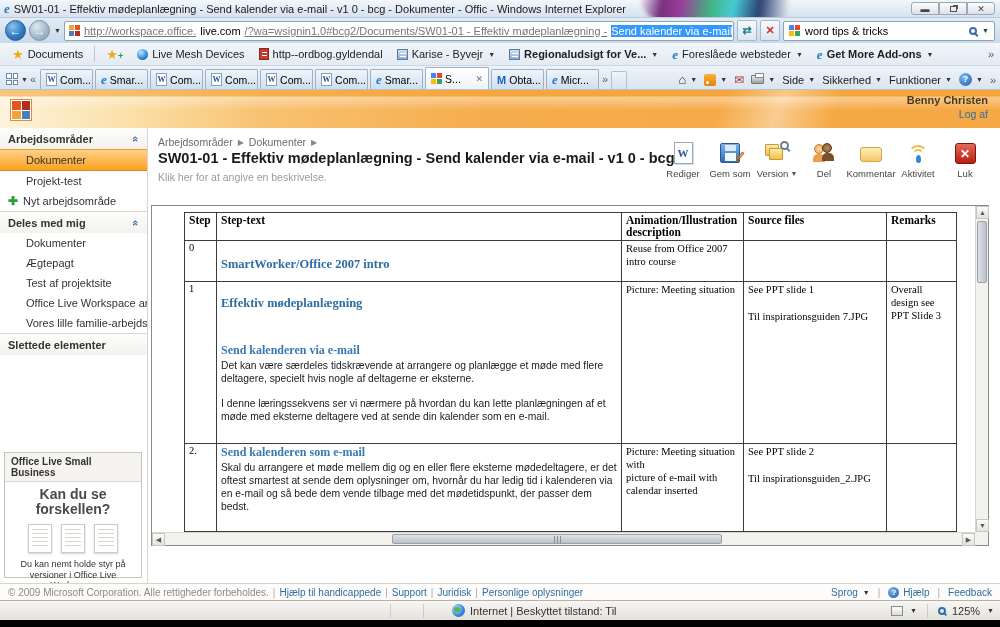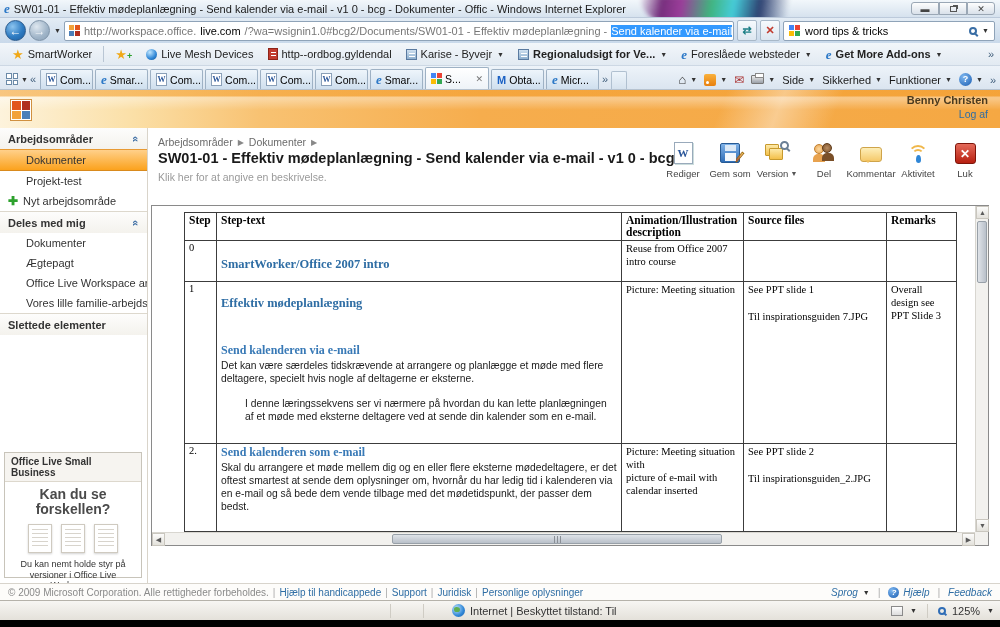--- a/index.html
+++ b/index.html
@@ -24,21 +24,21 @@
 
   
   .addressbar { position:absolute; top:18px; left:0; right:0; height:25px;
     background:linear-gradient(#e3ecf5,#c9d9ea); display:flex; align-items:center; padding:0 5px; gap:3px; }
   .nav-circle { width:21px; height:21px; border-radius:50%; border:1px solid #2a5a8c;
     background:radial-gradient(circle at 35% 30%, #8cc4ef, #2f7cc2 55%, #1b5c9e);
     color:#fff; font-size:12px; display:flex; align-items:center; justify-content:center; }
   .nav-circle.disabled { background:radial-gradient(circle at 35% 30%, #dfe8f0, #9fb4c8 60%, #8aa0b5); border-color:#7e93a8; color:#f2f6fa; }
   .url-field { flex:1; height:20px; background:#fff; border:1px solid #8fa3b8; border-radius:2px;
     display:flex; align-items:center; padding:0 4px; gap:4px; font-size:11px; overflow:hidden; white-space:nowrap; }
-  .url-prefix,.url-path { color:#777; }
+  .url-prefix,.url-path { color:#777;text-decoration:underline; }
   .url-domain { color:#000; }
   .url-selected { background:#3399ff; color:#fff; }
   .mini-grid { width:11px; height:11px; display:grid; grid-template-columns:1fr 1fr; grid-template-rows:1fr 1fr; gap:1px; flex:none; }
   .mini-grid i { display:block; }
   .field-arrow { margin-left:auto; font-size:7px; color:#555; }
   .ab-btn { width:20px; height:21px; border:1px solid #a8b8c8; border-radius:2px;
     background:linear-gradient(#f6fafd,#dce6f0); display:flex; align-items:center; justify-content:center; font-size:11px; }
   .refresh-glyph { color:#1d7f86; font-weight:bold; }
   .stop-glyph { color:#c23b2e; font-weight:bold; }
   .search-field { width:212px; height:20px; background:#fff; border:1px solid #8fa3b8; border-radius:2px;
@@ -178,40 +178,40 @@
   .cell-step { font-size:10.5px; }
   .doc-h1 { color:#2e6da4; font-weight:bold; font-size:12.5px; font-family:"Liberation Serif",serif; }
   .doc-h2 { color:#3879b6; font-weight:bold; font-size:12px; font-family:"Liberation Serif",serif; }
   .doc-p { font-family:"Liberation Sans",sans-serif; font-size:10.3px; color:#1a1a1a; line-height:1.25; margin-top:2px; }
   .cell-anim, .cell-src, .cell-rem { font-size:10.5px; line-height:1.25; }
   .src2 { margin-top:14px; }
   .row0 { height:41px; } .row1 { height:162px; } .row2 { height:88px; }
   .r0h1 { margin-top:15px; }
   .r1h1 { margin-top:13px; }
   .r1h2 { margin-top:32px; }
-  .r1p2 { margin-top:12px;margin-left:24px; }
+  .r1p2 { margin-top:12px; }
 
   
   .vscroll { position:absolute; top:0; right:0; bottom:13px; width:13px; background:#f2f1ee; border-left:1px solid #d8d6d0; }
   .hscroll { position:absolute; left:0; right:13px; bottom:0; height:13px; background:#f2f1ee; border-top:1px solid #d8d6d0; }
   .sb-btn { position:absolute; width:13px; height:13px; background:linear-gradient(#fcfcfb,#e3e1db); border:1px solid #c9c6be;
     color:#5a5a5a; font-size:7px; display:flex; align-items:center; justify-content:center; }
   .vscroll .up { top:0; } .vscroll .down { bottom:0; }
   .hscroll .left { left:0; } .hscroll .right { right:0; }
   .vthumb { position:absolute; left:1px; right:1px; top:15px; height:62px; background:linear-gradient(90deg,#dfe3e8,#b9c0c9); border:1px solid #98a0a8; border-radius:2px; }
   .hthumb { position:absolute; top:1px; bottom:1px; left:240px; width:330px; background:linear-gradient(#dfe3e8,#b9c0c9); border:1px solid #98a0a8; border-radius:2px; display:flex; align-items:center; justify-content:center; }
   .hgrip { width:7px; height:7px; background:repeating-linear-gradient(90deg,#8a8f96 0 1px,transparent 1px 3px); }
   .sb-corner { position:absolute; right:0; bottom:0; width:13px; height:13px; background:#f2f1ee; }
 
   
   .footer { position:absolute; top:583px; left:0; right:0; height:17px; background:#fdfcfa; border-top:1px solid #d8d4cc;
     display:flex; align-items:center; padding:0 8px; font-size:10px; color:#8a8a8a; }
   .footer a, .flink { color:#2e6da4; text-decoration:none; }
   .fsep { margin:0 4px; color:#aaa; }
-  .footer-right { margin-left:auto; display:flex; align-items:center; gap:4px; color:#2e6da4;font-style:italic; }
+  .footer-right { margin-left:auto; display:flex; align-items:center; gap:4px; color:#2e6da4; }
   .mini-help { width:11px; height:11px; border-radius:50%; background:radial-gradient(circle at 35% 30%, #7db7f0, #1a5cb0); color:#fff; font-size:8px; font-weight:bold; text-align:center; line-height:11px; }
 
   
   .statusbar { position:absolute; top:600px; left:0; right:0; height:20px;
     background:linear-gradient(#f7f6f3,#e4e1da); border-top:1px solid #b5b2aa;
     display:flex; align-items:center; font-size:11px; color:#333; }
   .seg-div { width:1px; height:14px; background:#cfccc4; margin:0 16px; }
   .status-center { display:flex; align-items:center; gap:5px; margin-left:12px; white-space:nowrap; }
   .globe { width:13px; height:13px; border-radius:50%; background:radial-gradient(circle at 35% 35%, #bfe3ff, #2f86d6 60%, #1b5fa8); position:relative; overflow:hidden; }
   .globe::after { content:""; position:absolute; left:2px; top:3px; width:6px; height:5px; background:#5fae52; border-radius:40% 60% 50% 50%; }
@@ -276,21 +276,21 @@
       <span class="field-arrow" style="display:flex;align-items:center;gap:4px;">
         <span class="mag"></span>
         <span class="drop">▼</span>
       </span>
     </div>
   </div>
 
   <div class="favbar">
     <div class="fav-item">
       <span class="star">★</span>
-      <span>SmartWorker</span>
+      <span>Documents</span>
     </div>
     <div class="fav-sep"></div>
     <div class="fav-item">
       <span class="star">★<span class="plus" style="font-size:9px;">+</span></span>
     </div>
     <div class="fav-item">
       <span class="orb"></span>
       <span>Live Mesh Devices</span>
     </div>
     <div class="fav-item">
@@ -443,20 +443,21 @@
       <div class="side-item newws">
         <span class="plus">✚</span>
         <span>Nyt arbejdsområde</span>
       </div>
       <div class="side-hdr">
         <span>Deles med mig</span>
         <span class="collapse">«</span>
       </div>
       <div class="side-item">Dokumenter</div>
       <div class="side-item">Ægtepagt</div>
+      <div class="side-item">Test af projektsite</div>
       <div class="side-item">Office Live Workspace artikel t</div>
       <div class="side-item">Vores lille familie-arbejdsområ</div>
       <div class="side-hdr">
         <span>Slettede elementer</span>
       </div>
 
       <div class="ad">
         <div class="ad-hdr">Office Live Small Business</div>
         <div class="ad-headline">Kan du se forskellen?</div>
         <div class="ad-docs">

